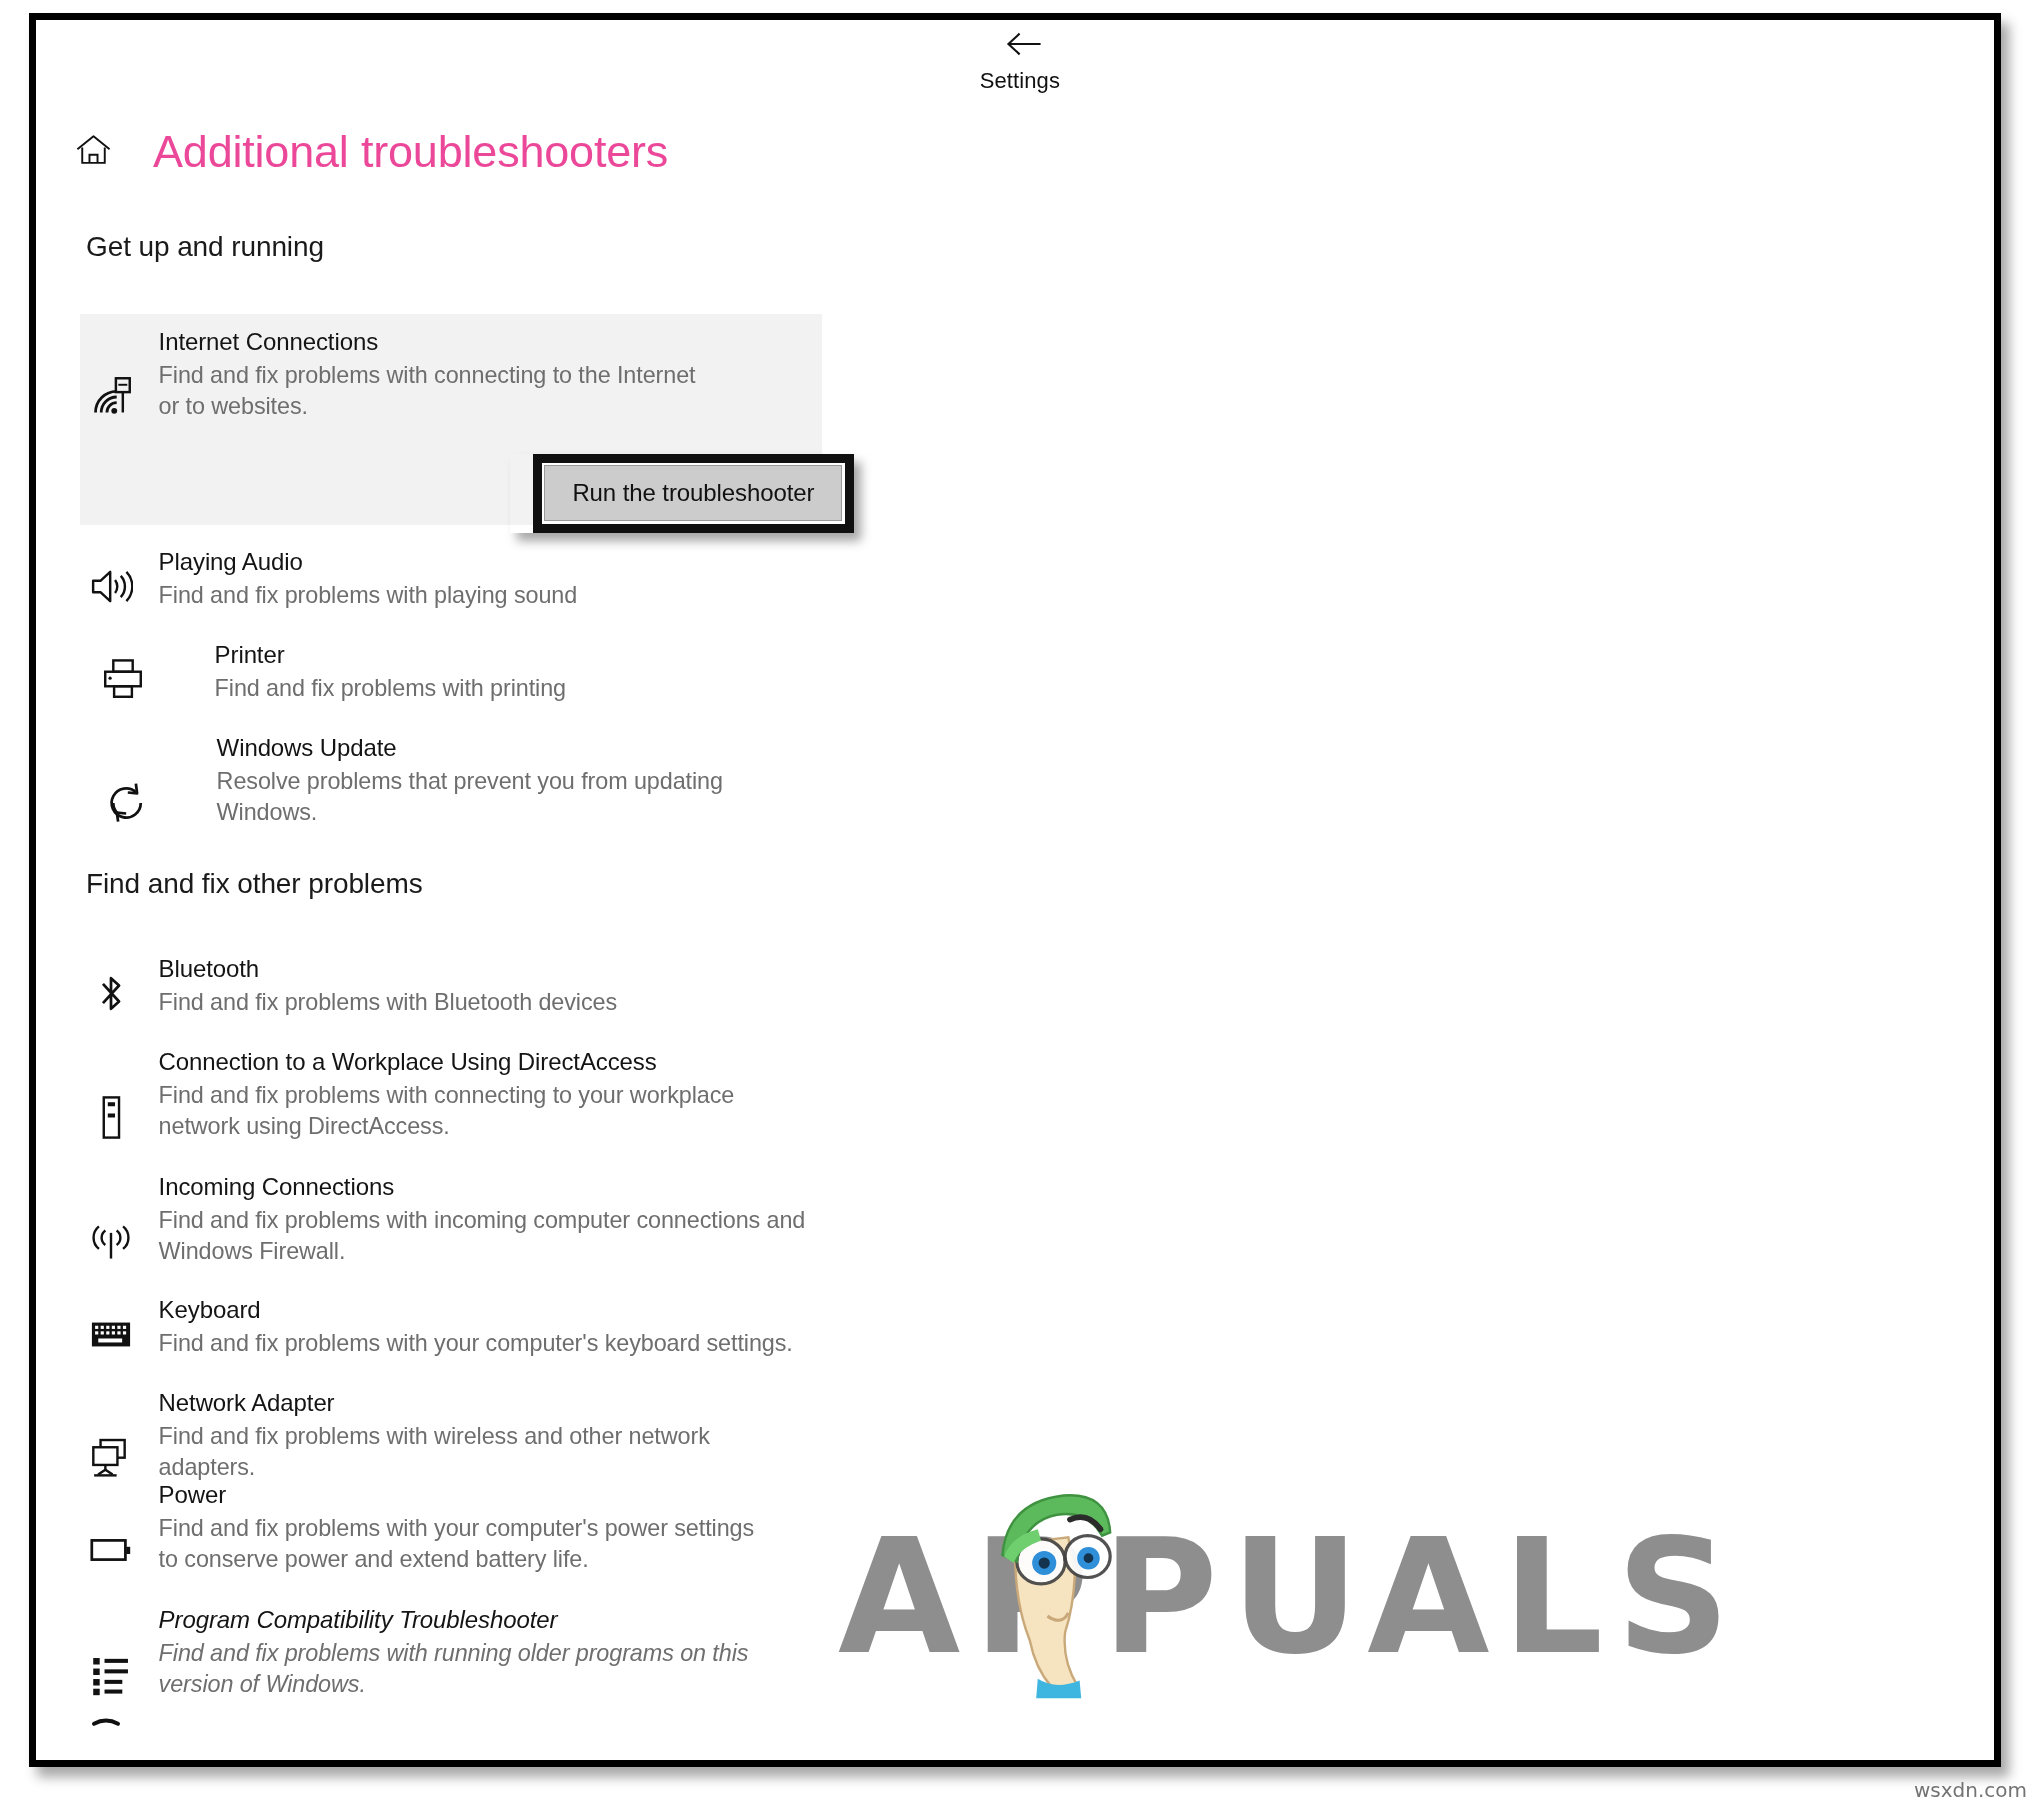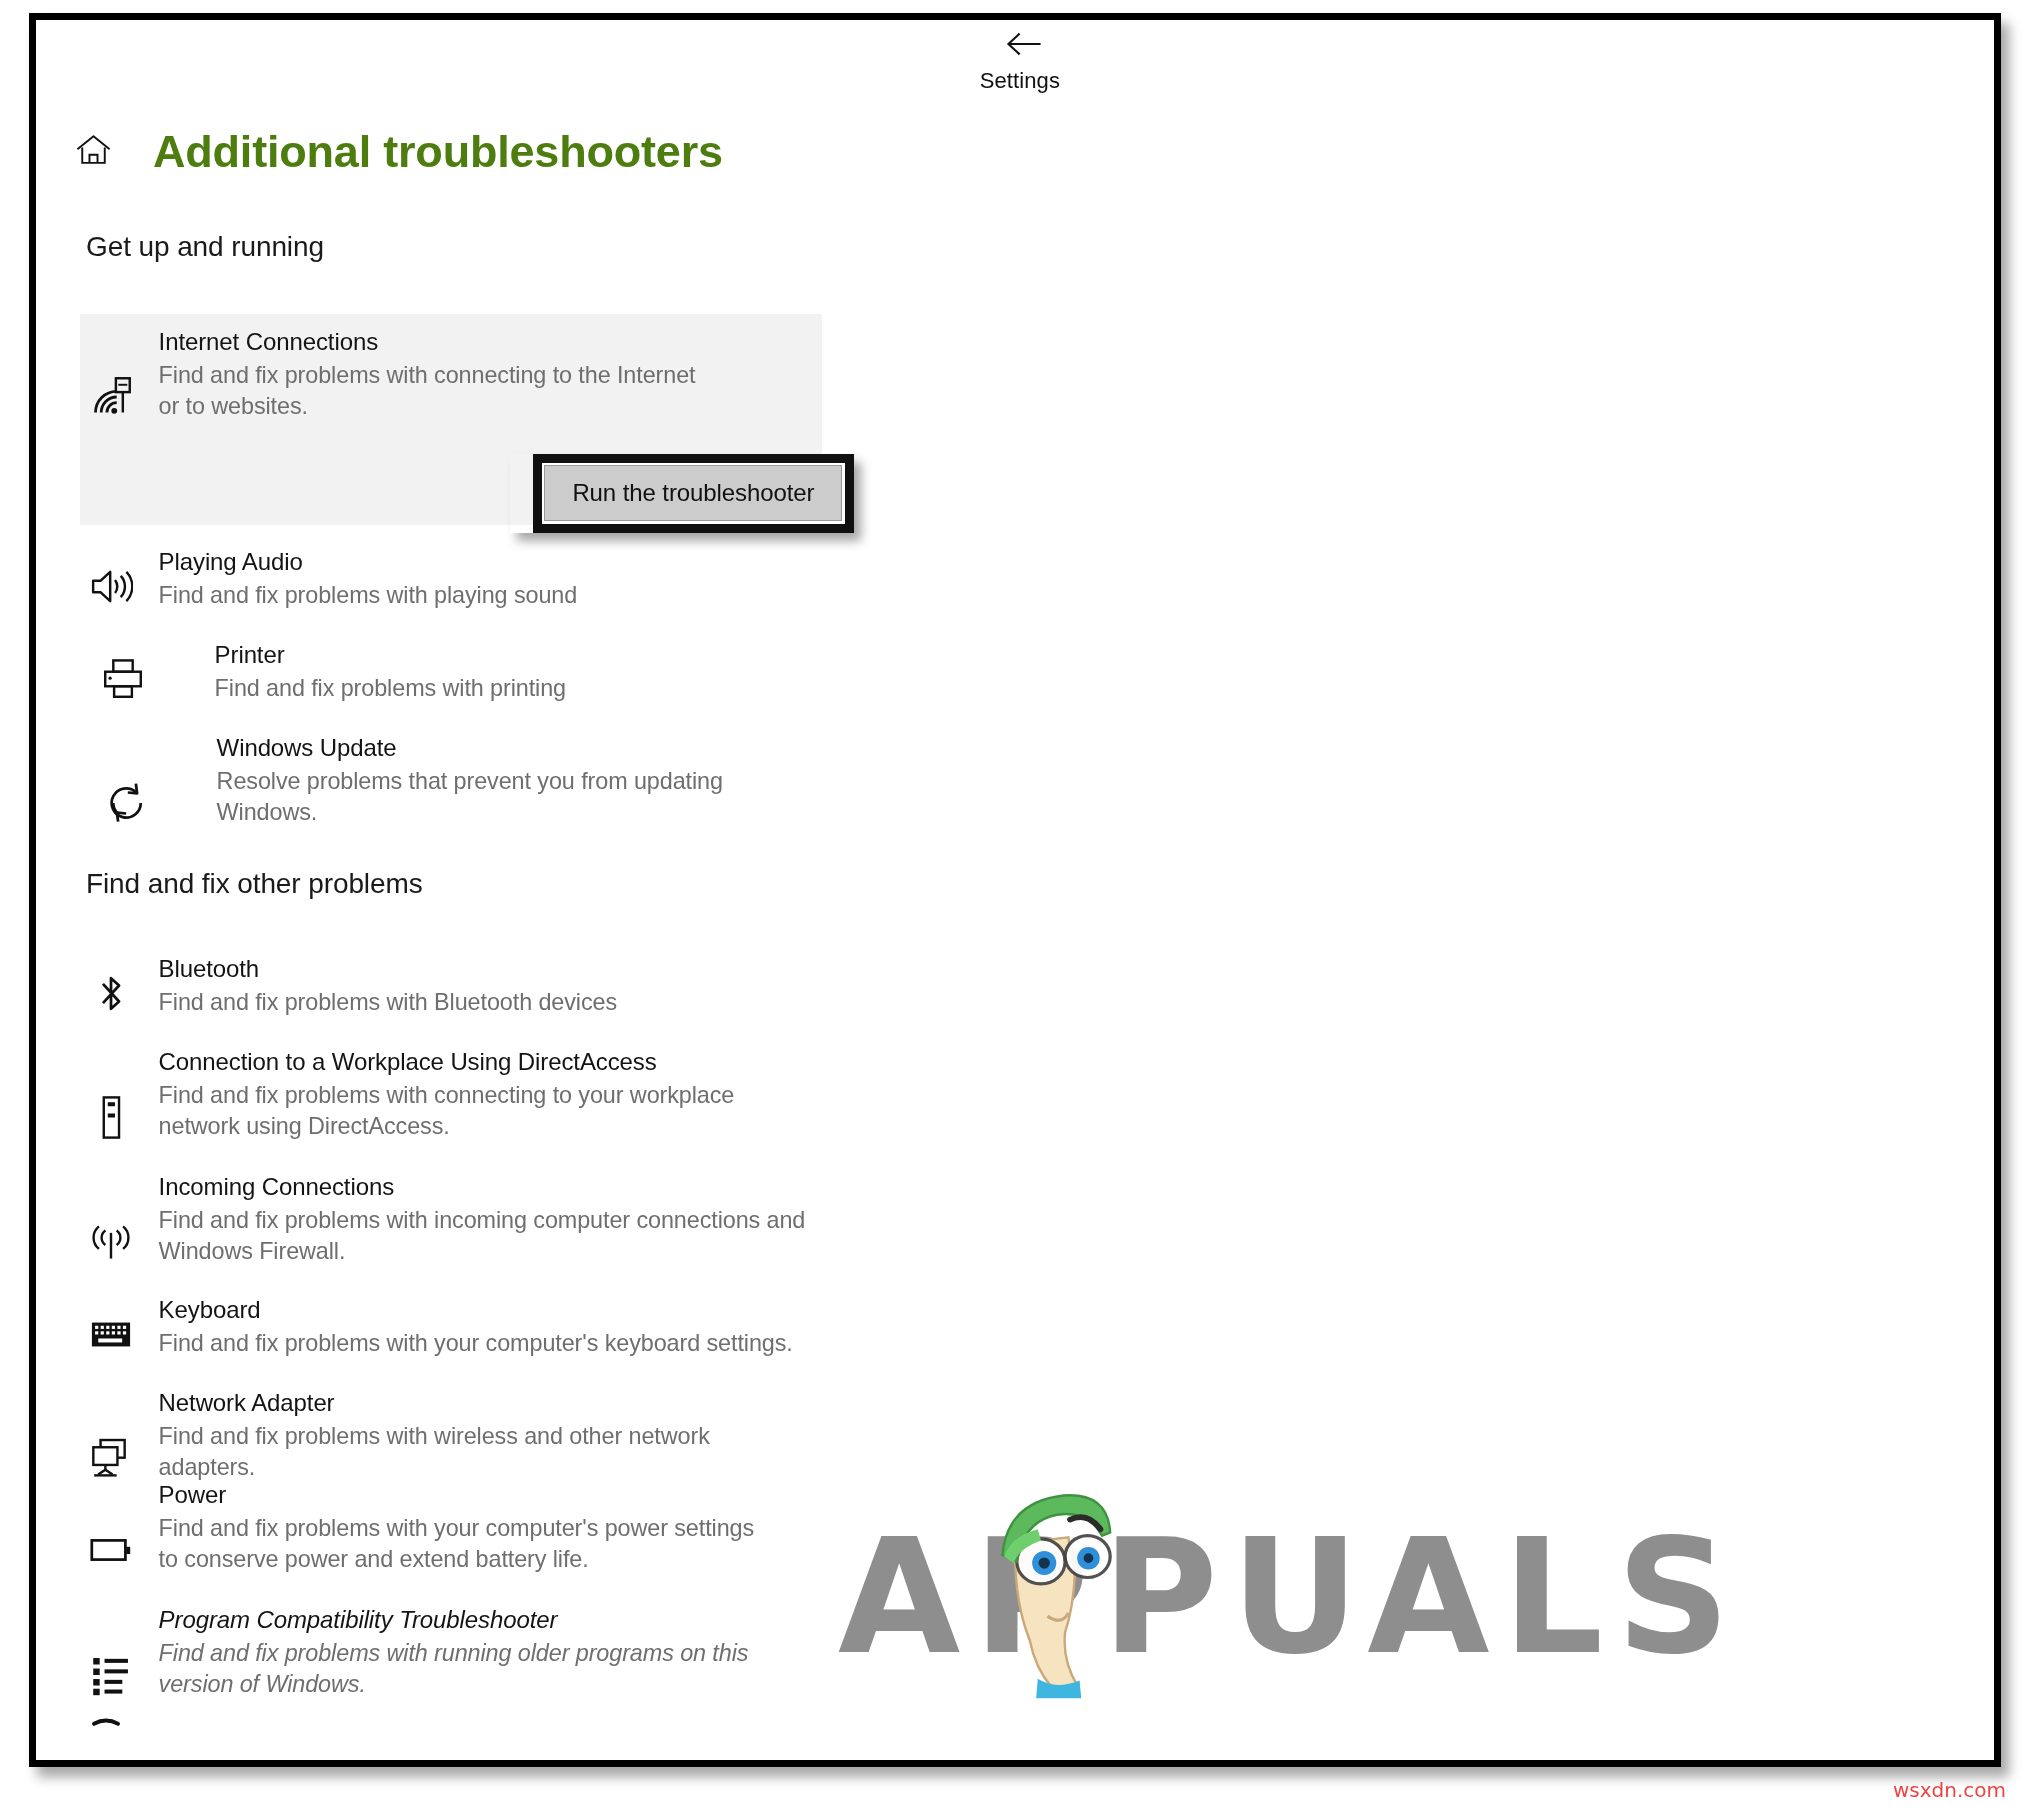--- a/index.html
+++ b/index.html
@@ -78,22 +78,22 @@
     width: 47px;
     margin-left: 34px;
     display: flex;
     align-items: center;
     justify-content: center;
     cursor: pointer;
   }
   .page-title {
     margin-left: 36px;
     font-size: 45px;
-    font-weight: 700;
-    color: #4d7c0f;
+    font-weight: 400;
+    color: #ec4899;
     letter-spacing: -0.2px;
     line-height: 1;
   }
 
   
   .section-title {
     position: absolute;
     left: 50px;
     font-size: 28px;
     font-weight: 400;
@@ -207,24 +207,24 @@
   .wm-mascot {
     position: absolute;
     left: 129px;
     top: 0px;
     width: 185px;
     height: 218px;
   }
 
   .site-tag {
     position: absolute;
-    right: 29px;
+    right: 8px;
     bottom: 4.8px;
     font-size: 20px;
-    color: #ef4444;
+    color: #737373;
     font-family: "DejaVu Sans", sans-serif;
     margin-left: 15px;
   }
 </style>
 </head>
 <body>
 
 <div id="root">
 
   <div class="window-frame">

